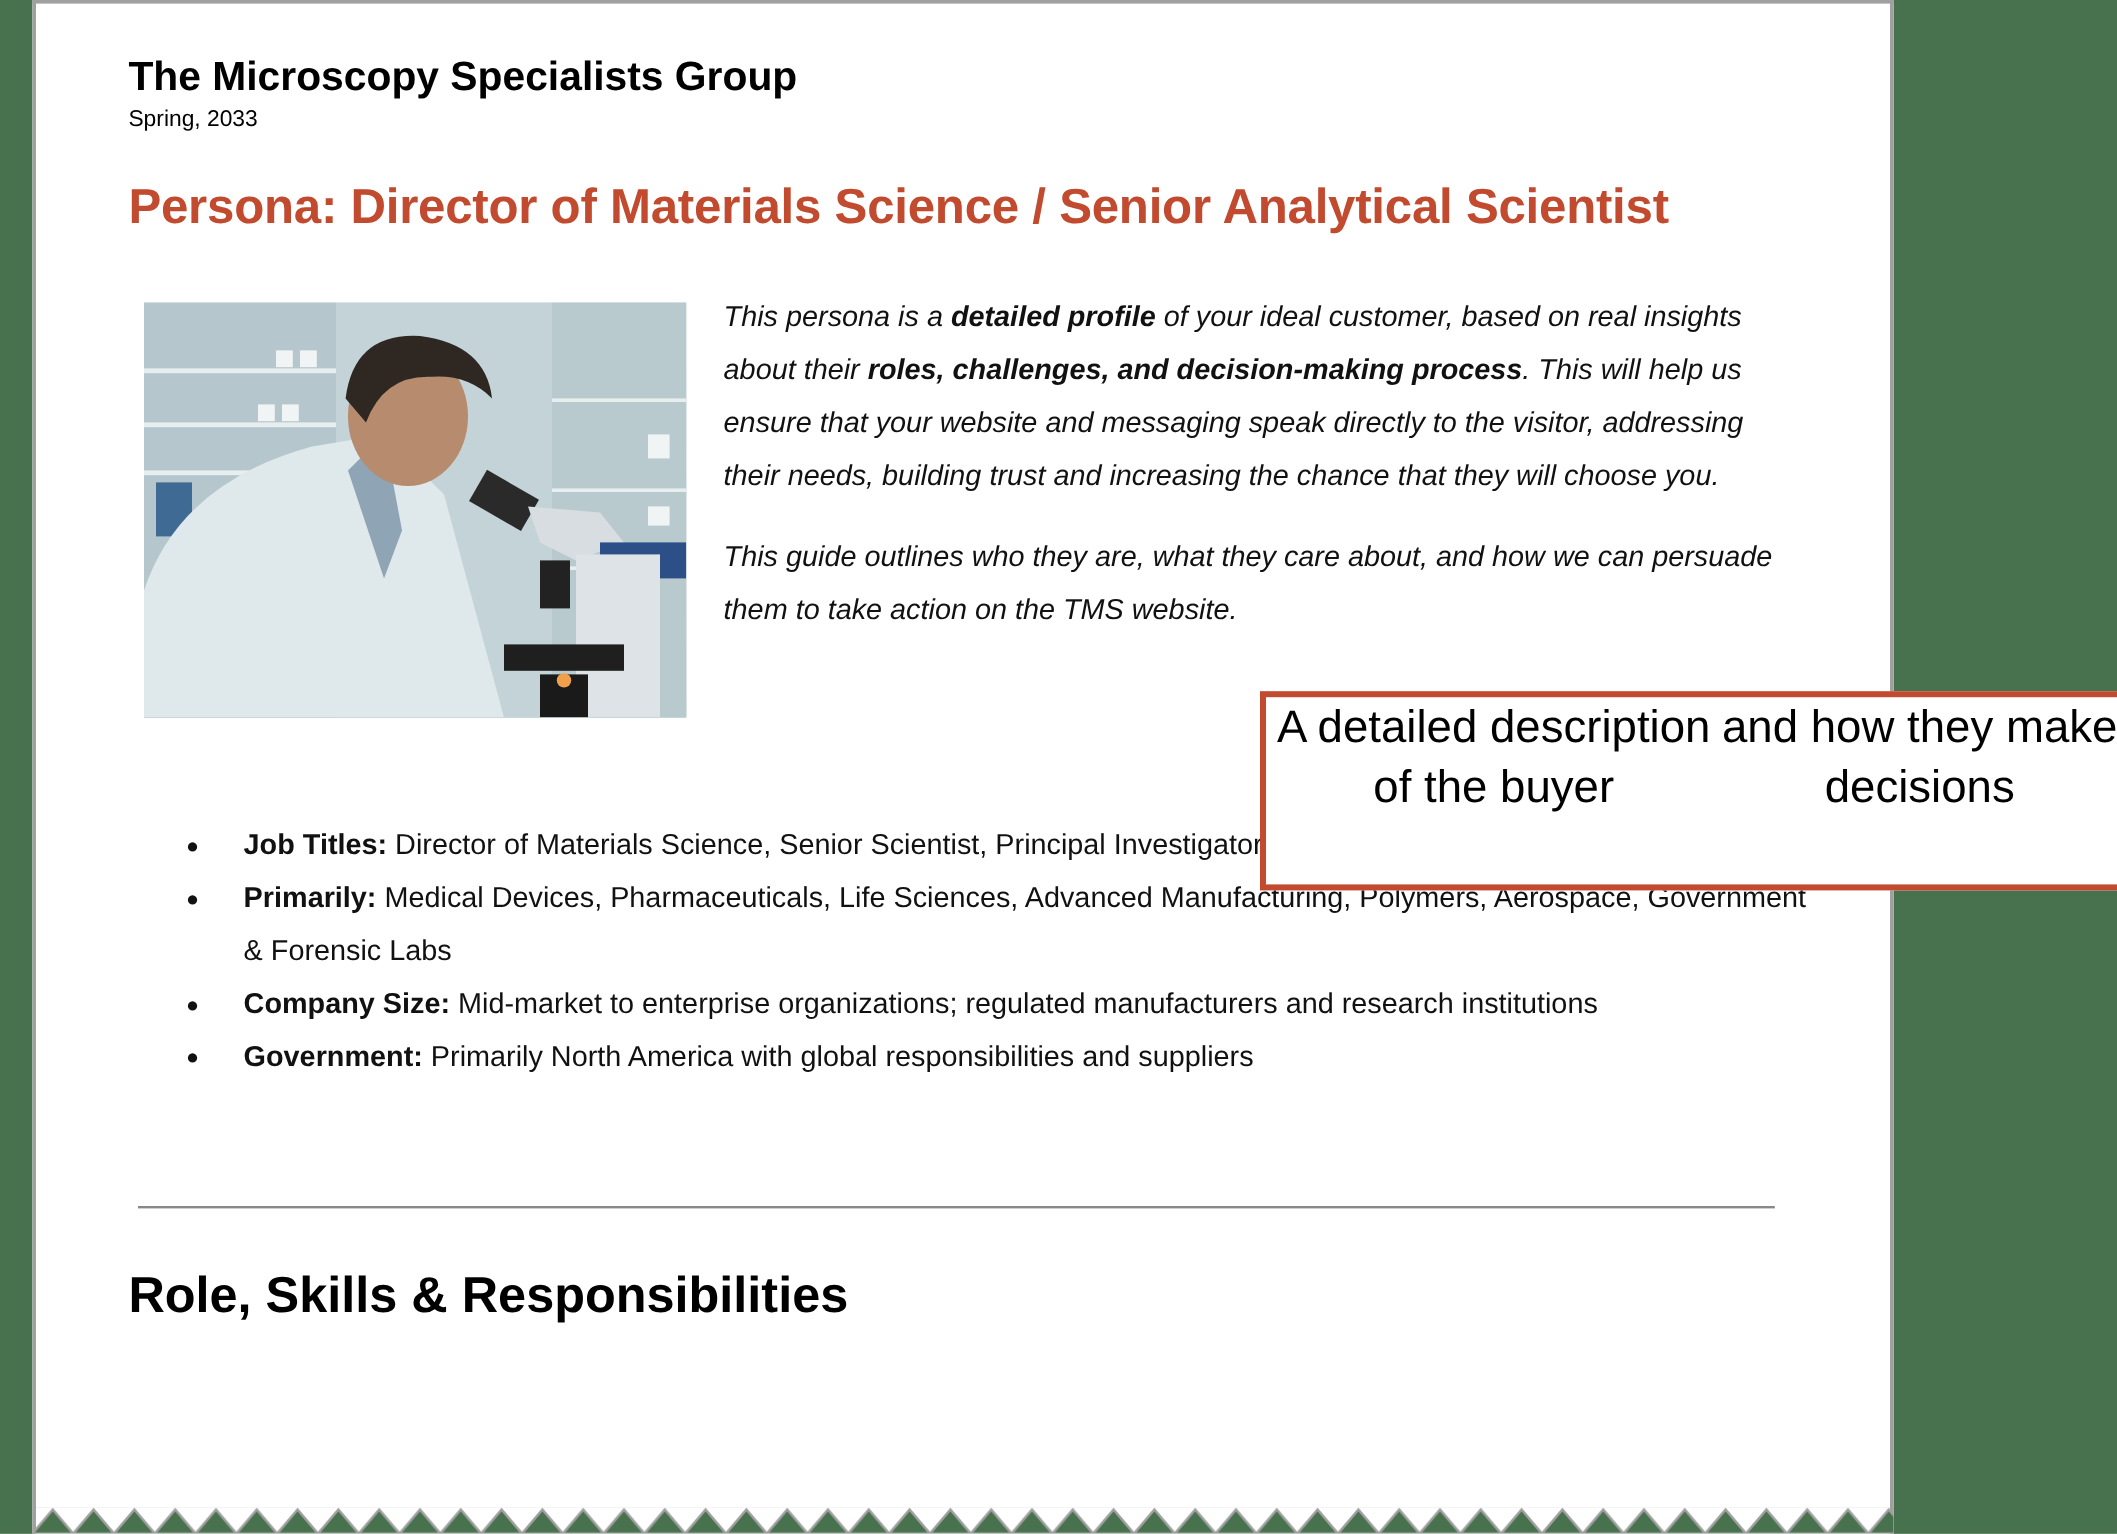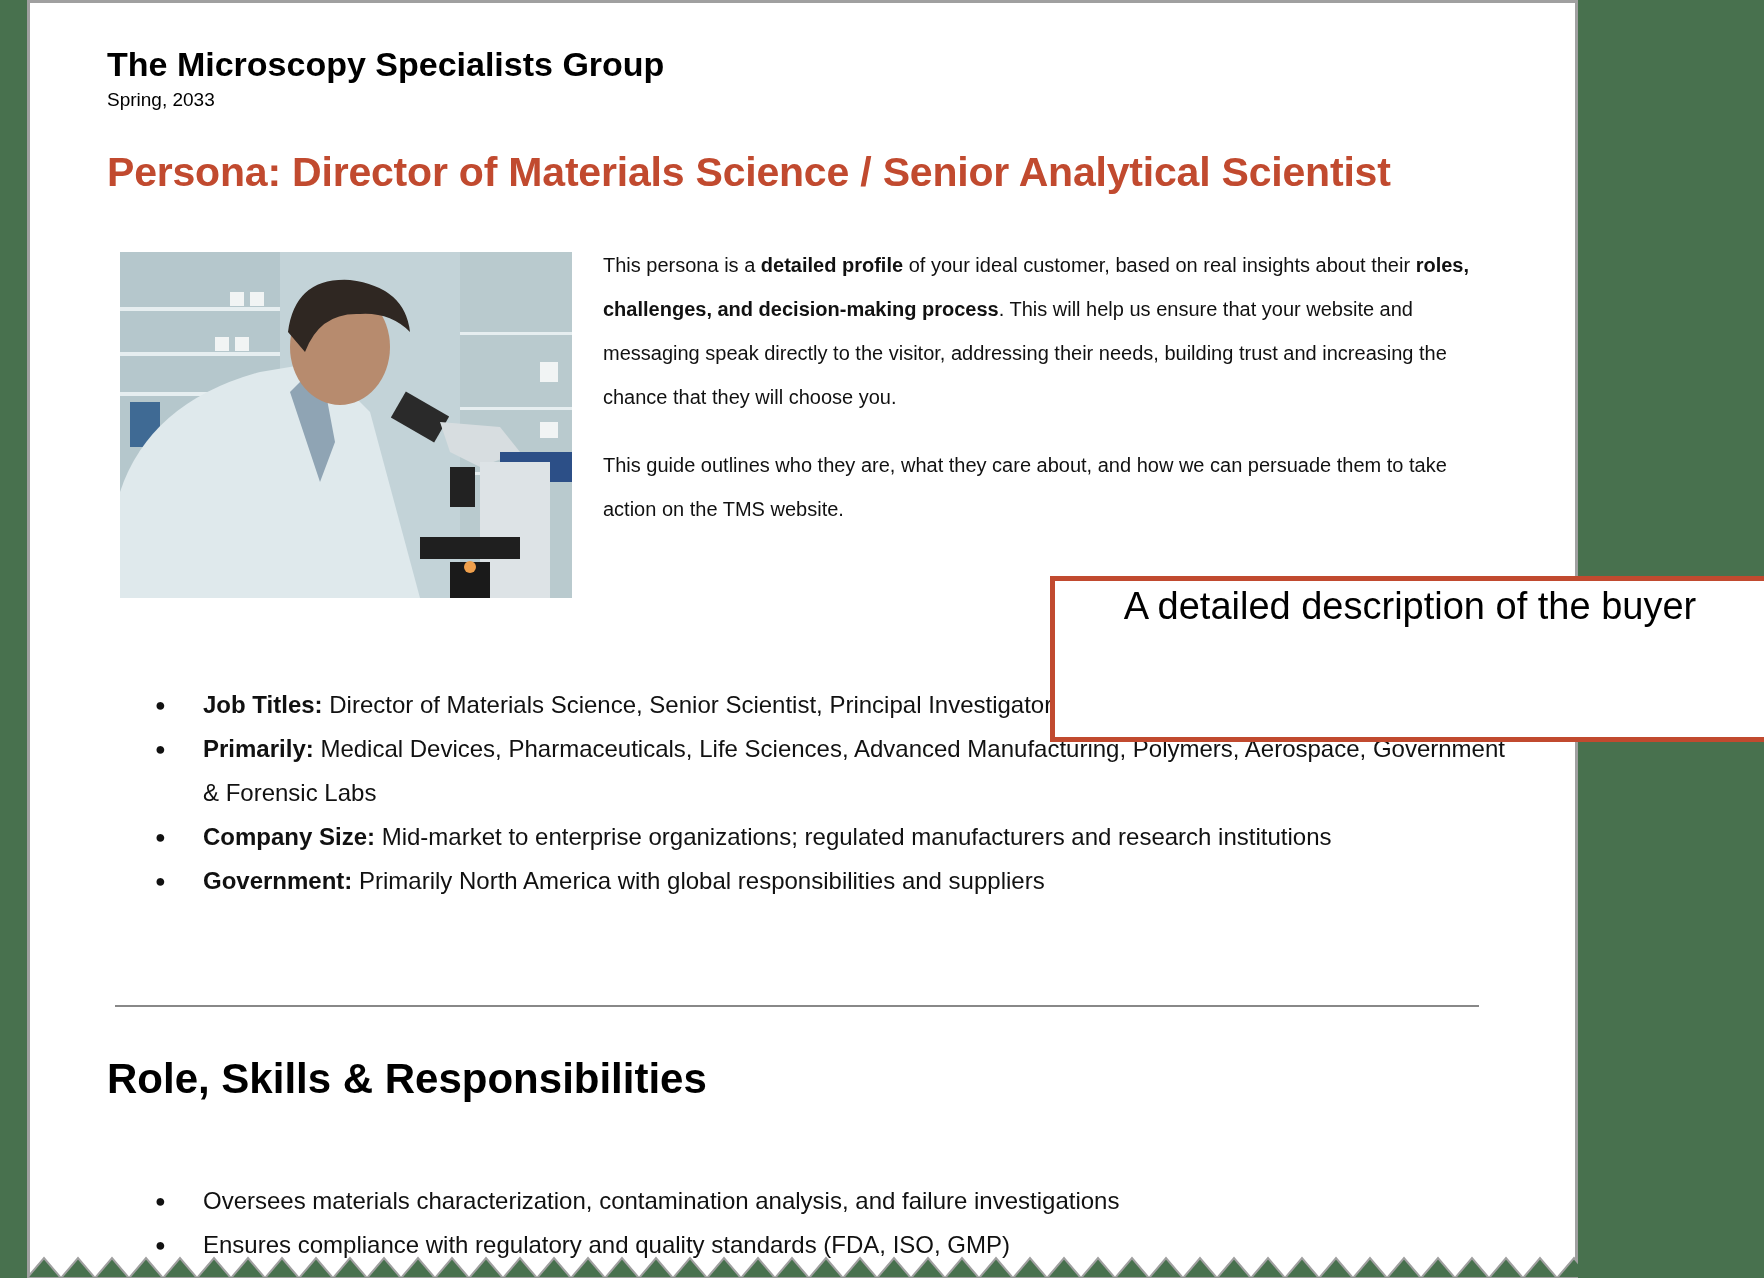--- a/index.html
+++ b/index.html
@@ -32,21 +32,21 @@
     }
     .photo {
       position: absolute; left: 90px; top: 249px;
       width: 452px; height: 346px;
       overflow: hidden;
       background: linear-gradient(180deg, #c9d8dc 0%, #b8cad0 60%, #a7bcc3 100%);
     }
     .intro {
       position: absolute; left: 573px; top: 240px;
       width: 880px;
-      font-size: 20px; line-height: 44px; color: #111;
+      font-size: 24px; line-height: 44px; color: #111; font-style: italic;
     }
     .intro b { font-weight: bold; }
     .intro p + p { margin-top: 24px; }
     .facts {
       position: absolute; left: 125px; top: 680px;
       width: 1360px;
       list-style: none;
       font-size: 24px; line-height: 44px; color: #111;
     }
     .facts li { position: relative; padding-left: 48px; }
@@ -143,30 +143,27 @@
     <li><b>Job Titles:</b><span> Director of Materials Science, Senior Scientist, Principal Investigator, Lab Manager, Failure Analysis Lead</span></li>
     <li><b>Primarily:</b><span> Medical Devices, Pharmaceuticals, Life Sciences, Advanced Manufacturing, Polymers, Aerospace, Government &amp; Forensic Labs</span></li>
     <li><b>Company Size:</b><span> Mid-market to enterprise organizations; regulated manufacturers and research institutions</span></li>
     <li><b>Government:</b><span> Primarily North America with global responsibilities and suppliers</span></li>
   </ul>
 
   <div class="rule"></div>
 
   <h2 class="section-title">Role, Skills &amp; Responsibilities</h2>
 
-  <ul class="resp">
-    <li>Oversees materials characterization, contamination analysis, and failure investigations</li>
-    <li>Ensures compliance with regulatory and quality standards (FDA, ISO, GMP)</li>
-  </ul>
 </div>
 
 <svg class="zigzag" viewBox="0 0 1551 22" preserveAspectRatio="none">
   <defs>
     <pattern id="zz" width="34" height="22" patternUnits="userSpaceOnUse">
       <path d="M0 22 L17 2 L34 22 Z" fill="#48714e" stroke="#a0a0a0" stroke-width="2"></path>
     </pattern>
   </defs>
   <rect width="1551" height="22" fill="url(#zz)"></rect>
 </svg>
 
 <div class="callout">
   <div>A detailed description of the buyer</div>
+  <div>and how they make decisions</div>
 </div>
 
 </body></html>

